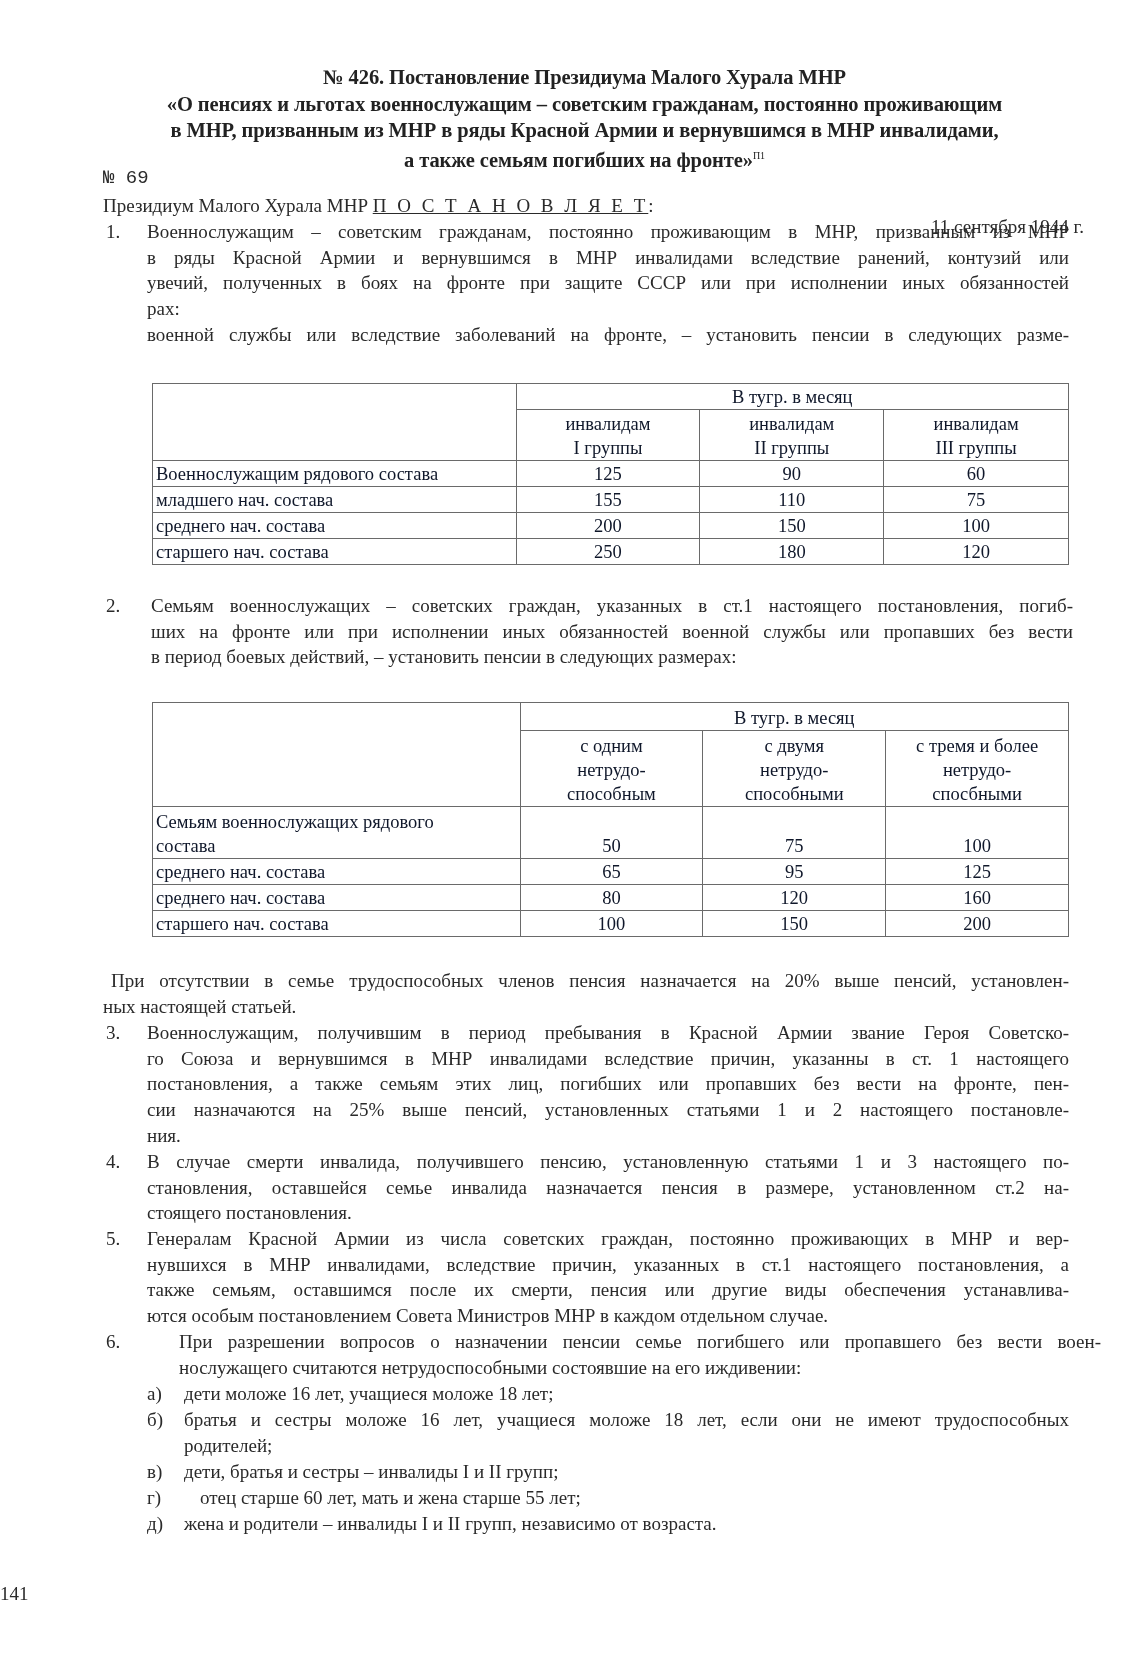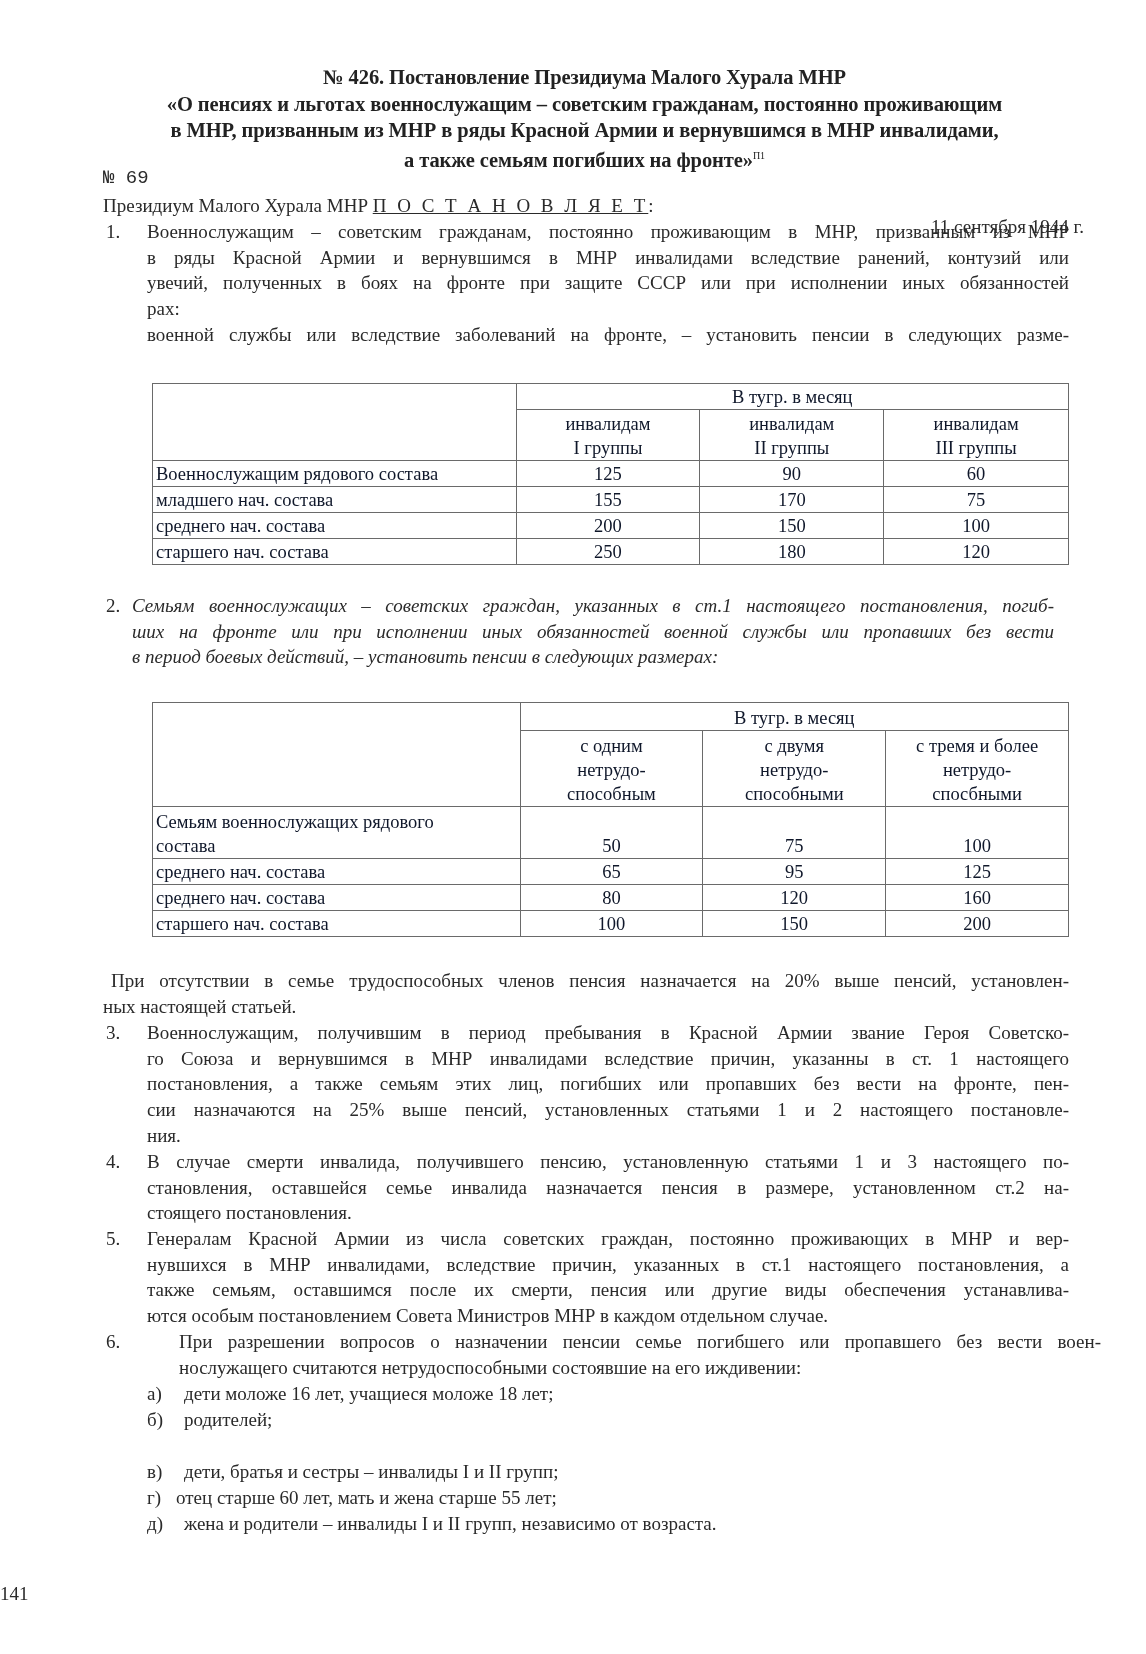--- a/index.html
+++ b/index.html
@@ -156,40 +156,40 @@
     </tr>
     <tr style="height:26px;">
       <td class="lbl">Военнослужащим рядового состава</td>
       <td class="c">125</td>
       <td class="c">90</td>
       <td class="c">60</td>
     </tr>
     <tr style="height:26px;">
       <td class="lbl">младшего нач. состава</td>
       <td class="c">155</td>
-      <td class="c">170</td>
+      <td class="c">110</td>
       <td class="c">75</td>
     </tr>
     <tr style="height:26px;">
       <td class="lbl">среднего нач. состава</td>
       <td class="c">200</td>
       <td class="c">150</td>
       <td class="c">100</td>
     </tr>
     <tr style="height:26px;">
       <td class="lbl">старшего нач. состава</td>
       <td class="c">250</td>
       <td class="c">180</td>
       <td class="c">120</td>
     </tr>
   </tbody>
     </table>
 
   <div class="num" style="left:106px; top:593px;">2.</div>
-  <div class="para" style="left:132px; top:593px; width:922px;font-style:italic;">
+  <div class="para" style="left:151px; top:593px; width:922px;">
     <span class="ln">Семьям военнослужащих – советских граждан, указанных в ст.1 настоящего постановления, погиб-</span>
     <span class="ln">ших на фронте или при исполнении иных обязанностей военной службы или пропавших без вести</span>
     <span class="ln last">в период боевых действий, – установить пенсии в следующих размерах:</span>
   </div>
 
   <table class="doc" style="top:702px;">
     <colgroup>
       <col style="width:368px">
       <col style="width:183px">
       <col style="width:183px">
@@ -282,30 +282,31 @@
     <span class="ln last">нослужащего считаются нетрудоспособными состоявшие на его иждивении:</span>
   </div>
 
   <div class="num" style="left:147px; top:1381px;">а)</div>
   <div class="para" style="left:184px; top:1381px; width:885px;">
     <span class="ln last">дети моложе 16 лет, учащиеся моложе 18 лет;</span>
   </div>
 
   <div class="num" style="left:147px; top:1407px;">б)</div>
   <div class="para" style="left:184px; top:1407px; width:885px;">
+    <span class="ln">братья и сестры моложе 16 лет, учащиеся моложе 18 лет, если они не имеют трудоспособных</span>
     <span class="ln last">родителей;</span>
   </div>
 
   <div class="num" style="left:147px; top:1459px;">в)</div>
   <div class="para" style="left:184px; top:1459px; width:885px;">
     <span class="ln last">дети, братья и сестры – инвалиды I и II групп;</span>
   </div>
 
   <div class="num" style="left:147px; top:1485px;">г)</div>
-  <div class="para" style="left:176px; top:1485px; width:885px;">
+  <div class="para" style="left:200px; top:1485px; width:885px;">
     <span class="ln last">отец старше 60 лет, мать и жена старше 55 лет;</span>
   </div>
 
   <div class="num" style="left:147px; top:1511px;">д)</div>
   <div class="para" style="left:184px; top:1511px; width:885px;">
     <span class="ln last">жена и родители – инвалиды I и II групп, независимо от возраста.</span>
   </div>
 
   <div class="pagenum">141</div>
 

